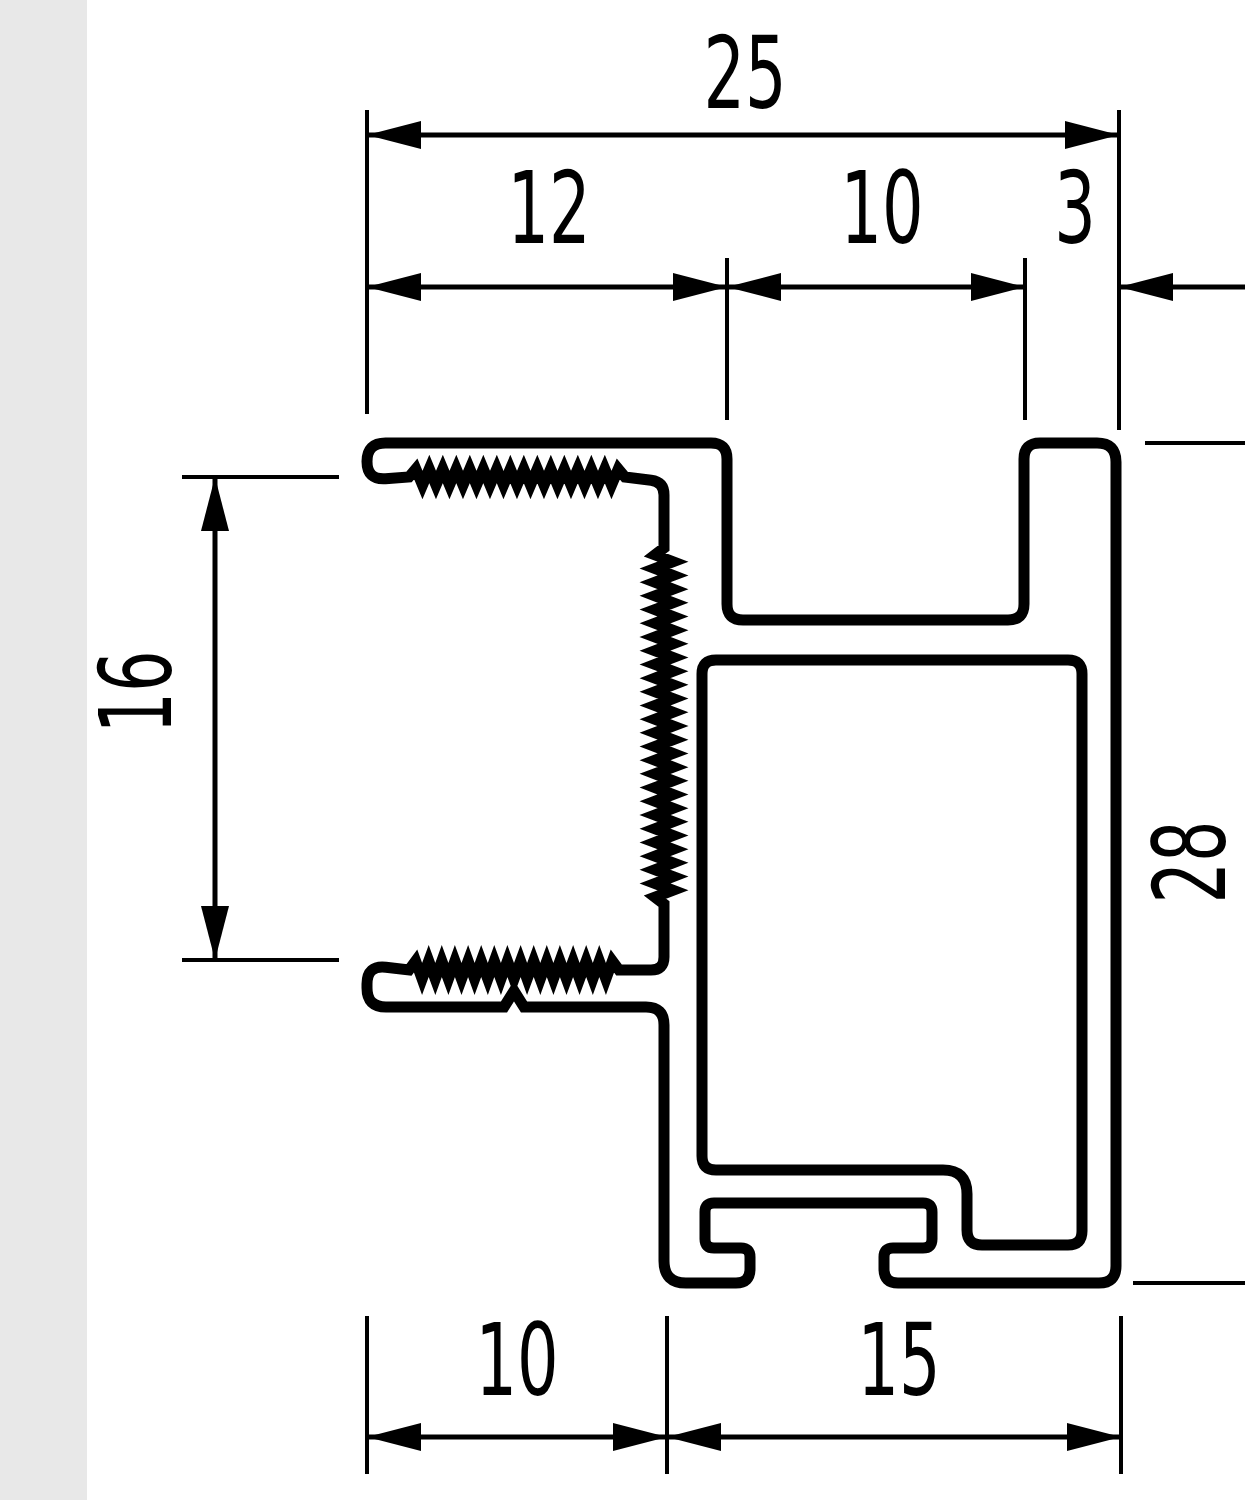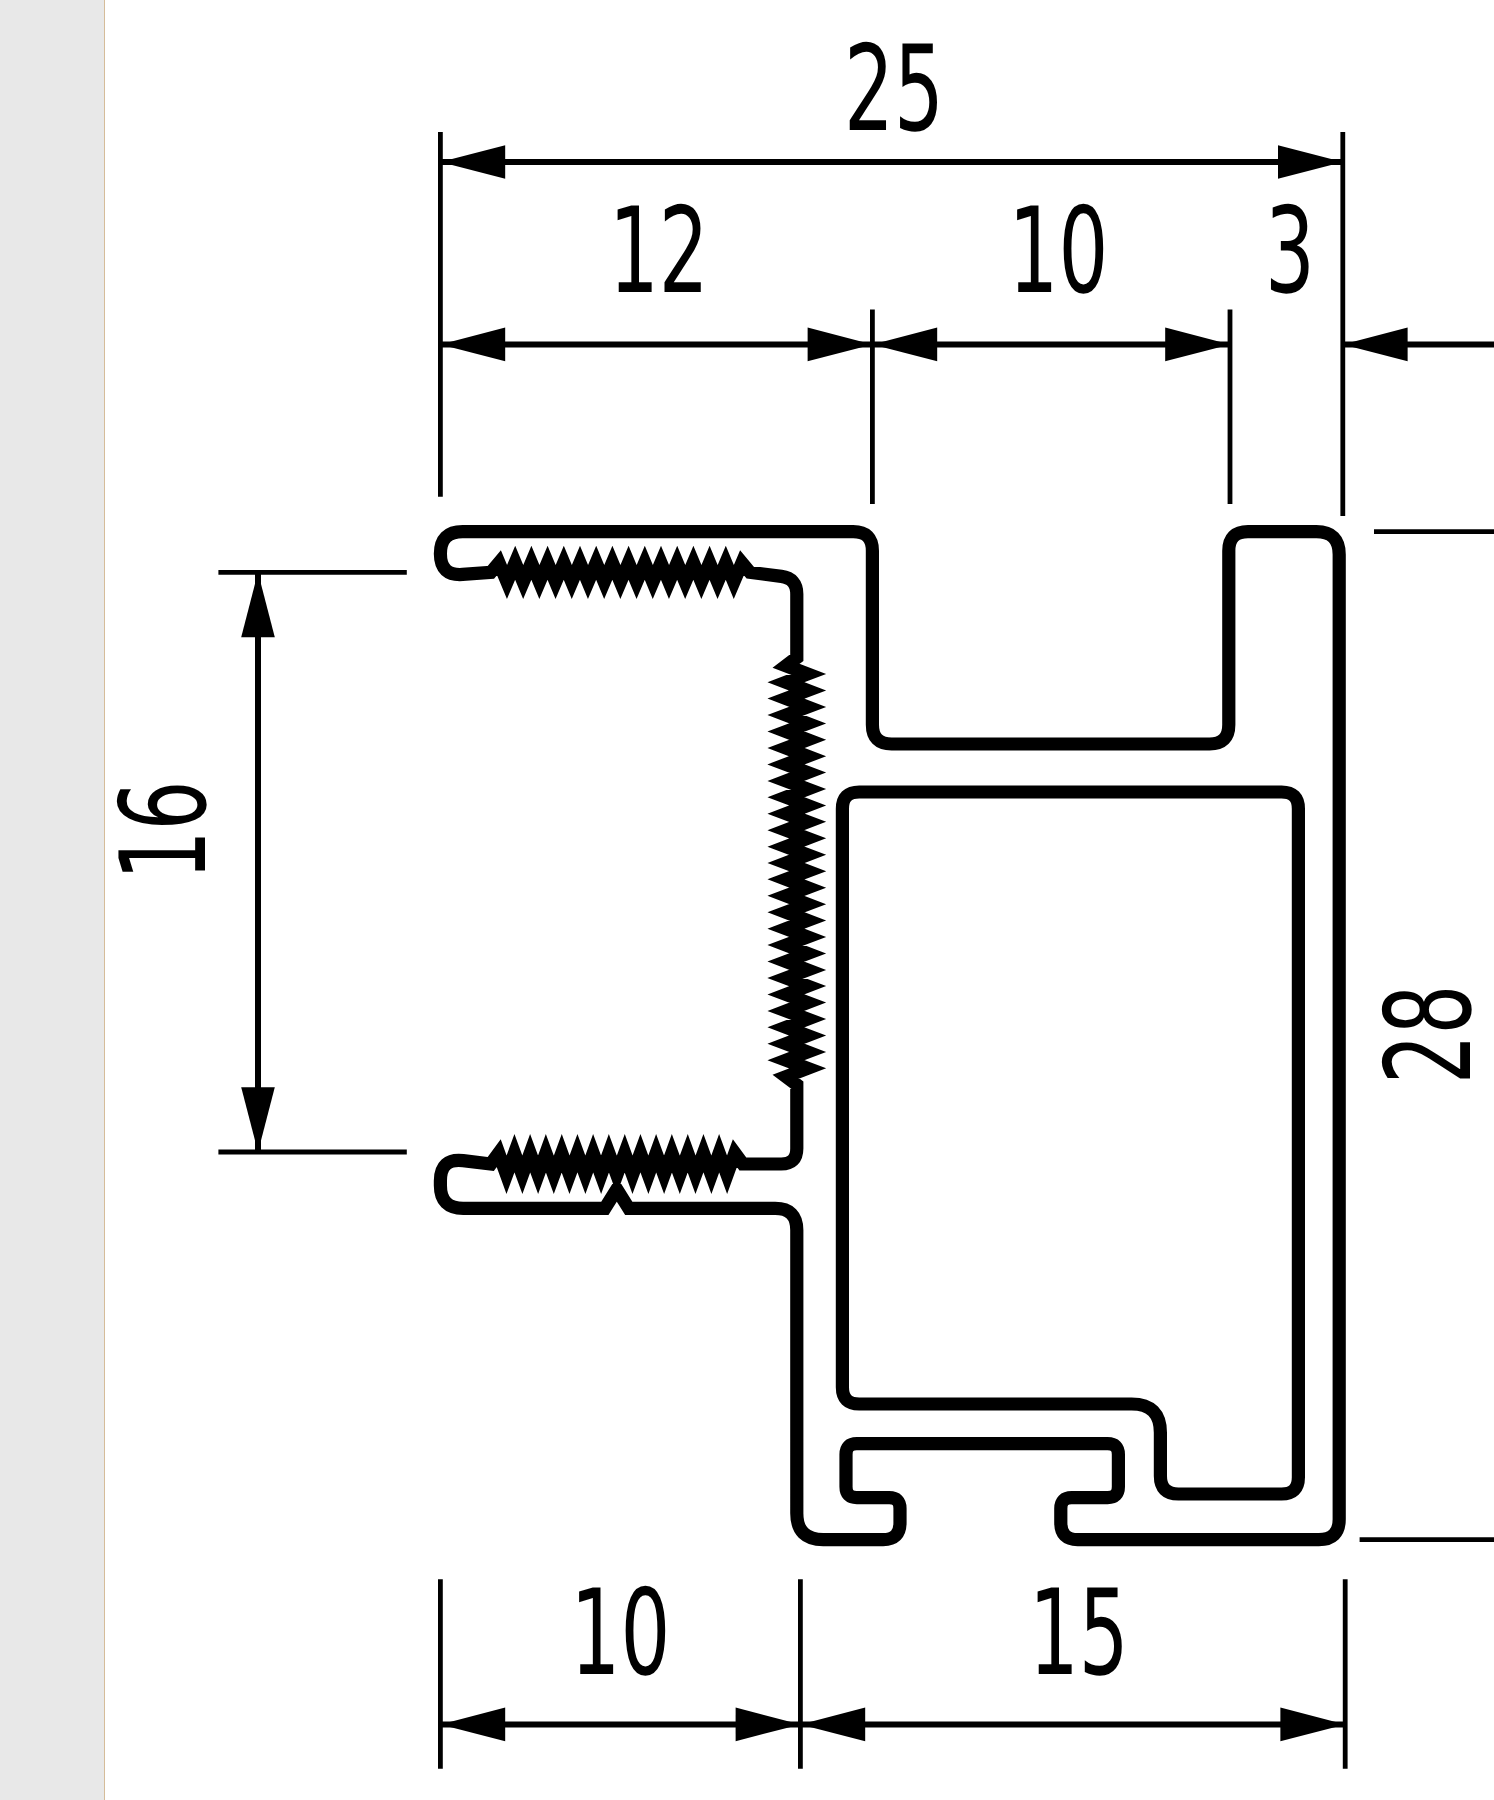--- a/index.html
+++ b/index.html
@@ -1,18 +1,18 @@
 <!DOCTYPE html>
 <html><head>
 <meta charset="utf-8">
 <style>
   html,body{margin:0;padding:0;background:#e8e8e8;}
   .stage{
     width:1071px;height:1500px;
-    background:#a16207;
+    background:#5eead4;
     position:relative;
     margin:0 auto;
     font-family:"DejaVu Sans","Liberation Sans",sans-serif;
   }
   svg{display:block;width:1245px;height:1500px;}
   .dim-label{
     font-family:"DejaVu Sans","Liberation Sans",sans-serif;
     font-size:99px;
     font-weight:400;
   }

